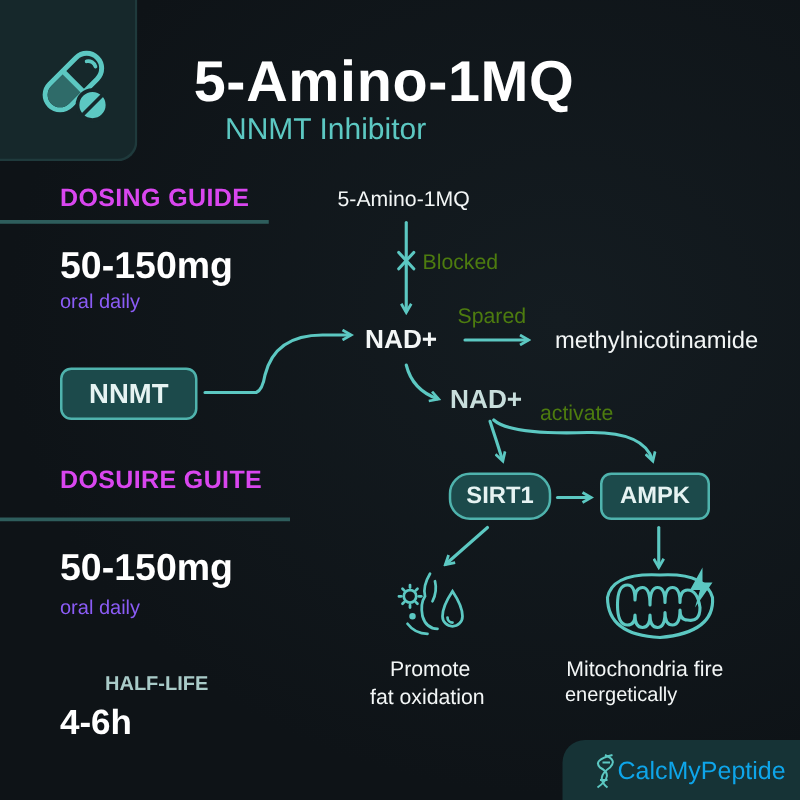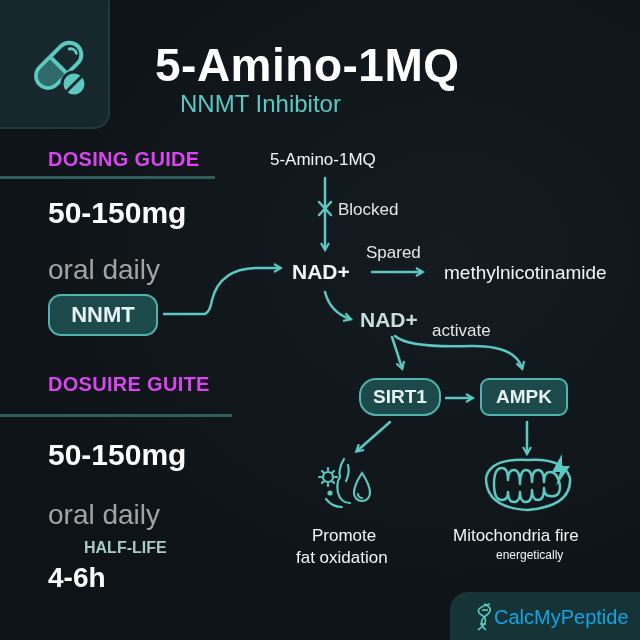--- a/index.html
+++ b/index.html
@@ -5,25 +5,25 @@
   html,body{margin:0;padding:0;}
   body{width:640px;height:640px;overflow:hidden;background:#0f1519;font-family:"Liberation Sans",sans-serif;position:relative;color:#fff;}
   .bg{position:absolute;inset:0;background:radial-gradient(ellipse at 70% 40%,#141c21 0%,#0e1317 70%);}
   .logo-tile{position:absolute;left:0;top:0;width:108px;height:127px;background:#16282b;border-right:2px solid #1f3a3c;border-bottom:2px solid #1f3a3c;border-bottom-right-radius:16px;}
   .logo-tile svg{position:absolute;left:30px;top:36px;}
   .title{position:absolute;left:155px;top:38px;font-size:46px;font-weight:bold;letter-spacing:0.5px;color:#fff;}
   .subtitle{position:absolute;left:180px;top:90px;font-size:24px;color:#5cc8c2;}
   .sec-head{position:absolute;left:48px;font-size:20px;font-weight:bold;color:#d946ef;letter-spacing:0.3px;}
   .rule{position:absolute;left:0;height:3px;background:#2e5d5c;}
   .big{position:absolute;left:48px;font-size:30px;font-weight:bold;color:#fff;}
-  .small{position:absolute;left:48px;font-size:28px;color:#a3a3a3;margin-top:21px;}
+  .small{position:absolute;left:48px;font-size:16px;color:#8b5cf6;}
   .hl-head{position:absolute;left:48px;font-size:16px;font-weight:bold;color:#a9cbc8;margin-left:36px;}
   .pill{position:absolute;background:#1c4a4b;border:2px solid #4fb3ad;border-radius:9px;color:#e6f3f2;font-weight:bold;display:flex;align-items:center;justify-content:center;}
   .lbl{position:absolute;white-space:nowrap;}
-  .teal{color:#e5e5e5;text-align:right;}
+  .teal{color:#4d7c0f;text-align:right;}
   .white{color:#f3f6f6;}
   svg.flow{position:absolute;left:0;top:0;}
   .footer{position:absolute;left:450px;top:592px;width:200px;height:52px;background:#163336;border-top-left-radius:18px;}
   .footer-text{position:absolute;left:494px;top:606px;font-size:20px;color:#0ea5e9;}
   .footer svg{position:absolute;left:24px;top:10px;}
 </style>
 </head>
 <body>
 
 <div class="bg"></div>
@@ -41,21 +41,21 @@
   </svg>
 </div>
 <div class="title">5-Amino-1MQ</div>
 <div class="subtitle">NNMT Inhibitor</div>
 
 <div class="sec-head" style="top:148px;">DOSING GUIDE</div>
 <div class="rule" style="top:176px;width:215px;"></div>
 <div class="big" style="top:196px;">50-150mg</div>
 <div class="small" style="top:233px;">oral daily</div>
 
-<div class="pill" style="left:48px;top:294px;width:106px;height:38px;font-size:22px;border-radius:13px;">NNMT</div>
+<div class="pill" style="left:48px;top:294px;width:106px;height:38px;font-size:22px;">NNMT</div>
 
 <div class="sec-head" style="top:373px;">DOSUIRE GUITE</div>
 <div class="rule" style="top:414px;width:232px;"></div>
 <div class="big" style="top:438px;">50-150mg</div>
 <div class="small" style="top:478px;">oral daily</div>
 
 <div class="hl-head" style="top:539px;">HALF-LIFE</div>
 <div class="big" style="top:562px;font-size:28px;">4-6h</div>
 
 <svg class="flow" width="640" height="640">
@@ -124,21 +124,21 @@
   <g stroke="#5cc8c2" stroke-width="2.5" fill="none" stroke-linejoin="round">
     <path d="M6 28 Q10 8 48 10 Q84 8 90 28 Q92 56 48 60 Q6 58 6 28 Z"></path>
     <path d="M14 34 Q14 18 22 18 Q28 18 28 30 Q28 20 34 20 Q40 20 40 34 Q40 20 46 20 Q52 20 52 32 Q52 20 58 20 Q64 20 64 32 Q64 22 70 22 Q78 22 80 36 Q80 48 70 46 Q64 46 64 38 Q64 50 58 50 Q52 50 52 40 Q52 52 46 52 Q40 52 40 42 Q40 52 34 52 Q28 52 28 42 Q28 50 22 50 Q14 50 14 34 Z"></path>
   </g>
   <path d="M82 4 L72 22 L80 22 L76 36 L90 16 L82 16 Z" fill="#5cc8c2"></path>
 </svg>
 
 <div class="lbl white" style="left:312px;top:526px;font-size:17px;">Promote</div>
 <div class="lbl white" style="left:296px;top:548px;font-size:17px;">fat oxidation</div>
 <div class="lbl white" style="left:453px;top:526px;font-size:17px;">Mitochondria fire</div>
-<div class="lbl white" style="left:496px;top:548px;font-size:12px;">energetically</div>
+<div class="lbl white" style="left:452px;top:548px;font-size:16px;">energetically</div>
 
 <div class="footer">
   <svg width="22" height="30" viewBox="0 0 22 30">
     <g stroke="#5cc8c2" stroke-width="1.6" fill="none">
       <path d="M4 28 Q18 18 6 12 Q0 6 16 2"></path>
       <path d="M12 28 Q2 20 14 12 Q20 6 10 2"></path>
       <line x1="6" y1="22" x2="12" y2="22"></line>
         <line x1="8" y1="8" x2="14" y2="8"></line>
     </g>
   </svg>

